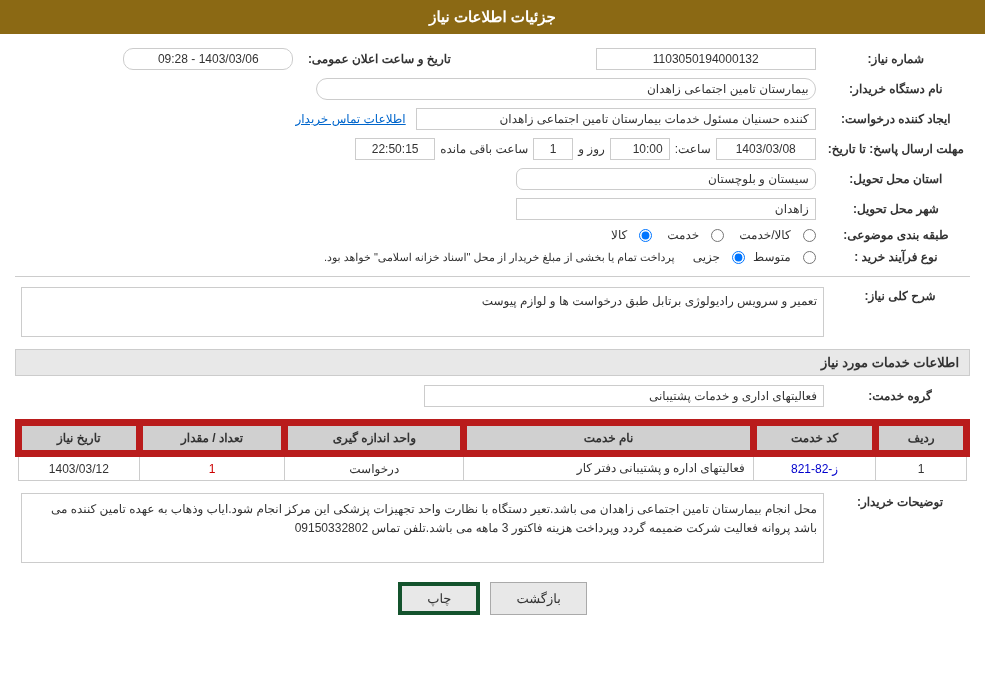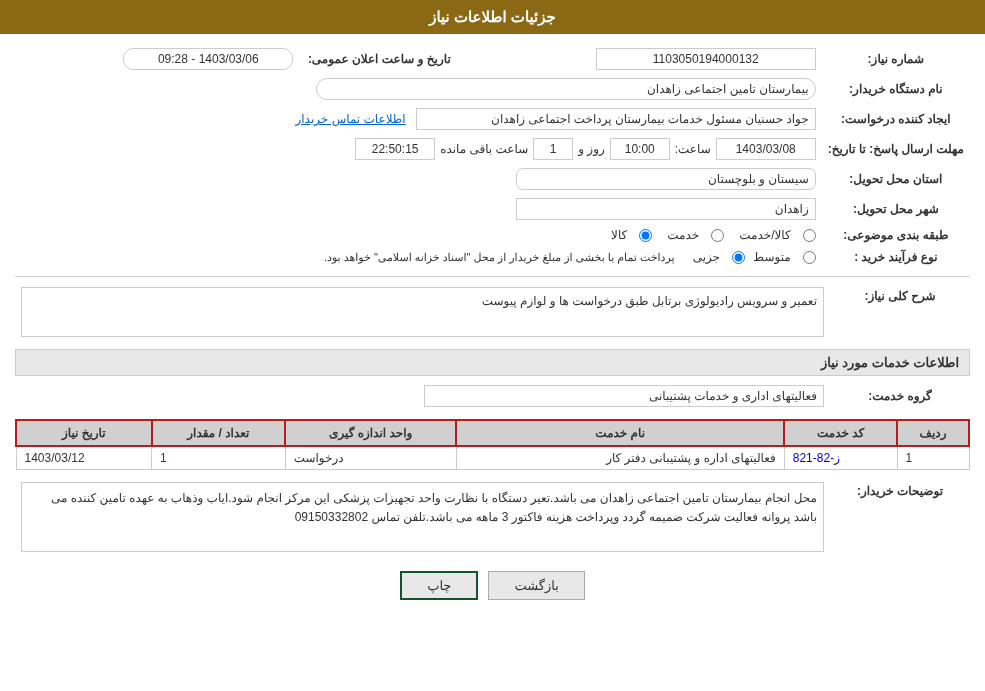--- a/index.html
+++ b/index.html
@@ -110,29 +110,29 @@
       font-size: 12px;
     }
     .service-table {
       width: 100%;
       border-collapse: collapse;
       margin-top: 5px;
       font-size: 12px;
     }
     .service-table th {
       background: #d0d0d0;
-      border: 2px solid #b91c1c;
-      padding: 5px 6px;
+      border: 7px solid #b91c1c;
+      padding: 5px 12px;
       text-align: center;
       font-weight: bold;
     }
     .service-table td {
       border: 1px solid #ccc;
       padding: 4px 8px;
-      text-align: left;
+      text-align: center;
     }
     .service-table tr:nth-child(even) td {
       background: #f9f9f9;
     }
     .row-num {
       color: #333;
     }
     .service-code {
       color: #0000cc;
     }
@@ -158,21 +158,21 @@
     .btn-back {
       background: #e8e8e8;
       border: 1px solid #aaa;
       padding: 5px 25px;
       font-size: 13px;
       cursor: pointer;
       color: #333;
     }
     .btn-print {
       background: #e8e8e8;
-      border: 2px solid #14532d;
+      border: 4px solid #14532d;
       padding: 5px 25px;
       font-size: 13px;
       cursor: pointer;
       color: #333;
     }
     .watermark-area {
       position: relative;
     }
     .divider {
       border: none;
@@ -208,33 +208,33 @@
       <tr>
         <td class="label-cell">نام دستگاه خریدار:</td>
         <td class="value-cell" colspan="3">
           <span class="input-box" style="min-width:500px;border-radius:11px;">بیمارستان تامین اجتماعی زاهدان</span>
         </td>
       </tr>
 
       <tr>
         <td class="label-cell">ایجاد کننده درخواست:</td>
         <td class="value-cell" colspan="3">
-          <span class="input-box" style="min-width:400px;">جواد حسنیان مسئول خدمات بیمارستان پرداخت اجتماعی زاهدان</span>
+          <span class="input-box" style="min-width:400px;">کننده حسنیان مسئول خدمات بیمارستان تامین اجتماعی زاهدان</span>
           &nbsp;
           <span class="blue-link">اطلاعات تماس خریدار</span>
         </td>
       </tr>
 
       <tr>
         <td class="label-cell">مهلت ارسال پاسخ: تا تاریخ:</td>
         <td class="value-cell" colspan="3">
           <div class="row-inline">
             <span class="input-box" style="min-width:100px; text-align:center;">1403/03/08</span>
             <span class="small-label">ساعت:</span>
-            <span class="input-box" style="min-width:60px; text-align:center;">10:00</span>
+            <span class="input-box" style="min-width:60px; text-align:right;">10:00</span>
             <span class="small-label">روز و</span>
             <span class="input-box" style="min-width:40px; text-align:center;">1</span>
             <span class="small-label">ساعت باقی مانده</span>
             <span class="input-box" style="min-width:80px; text-align:center;">22:50:15</span>
           </div>
         </td>
       </tr>
 
       <tr>
         <td class="label-cell">استان محل تحویل:</td>
@@ -325,21 +325,21 @@
           <th>نام خدمت</th>
           <th>واحد اندازه گیری</th>
           <th>تعداد / مقدار</th>
           <th>تاریخ نیاز</th>
         </tr>
       </thead>
       <tbody id="service-table-body">
       <tr>
       <td class="row-num">1</td>
       <td class="service-code">ز-82-821</td>
-      <td style="text-align:right;">فعالیتهای اداره و پشتیبانی دفتر کار</td>
+      <td style="text-align:right;font-family:Liberation Serif, serif;">فعالیتهای اداره و پشتیبانی دفتر کار</td>
       <td>درخواست</td>
       <td class="qty-value">1</td>
       <td>1403/03/12</td>
     </tr>
         </tbody>
     </table>
 
     <table class="info-table" style="margin-top:8px;">
       <tbody>
           <tr>

